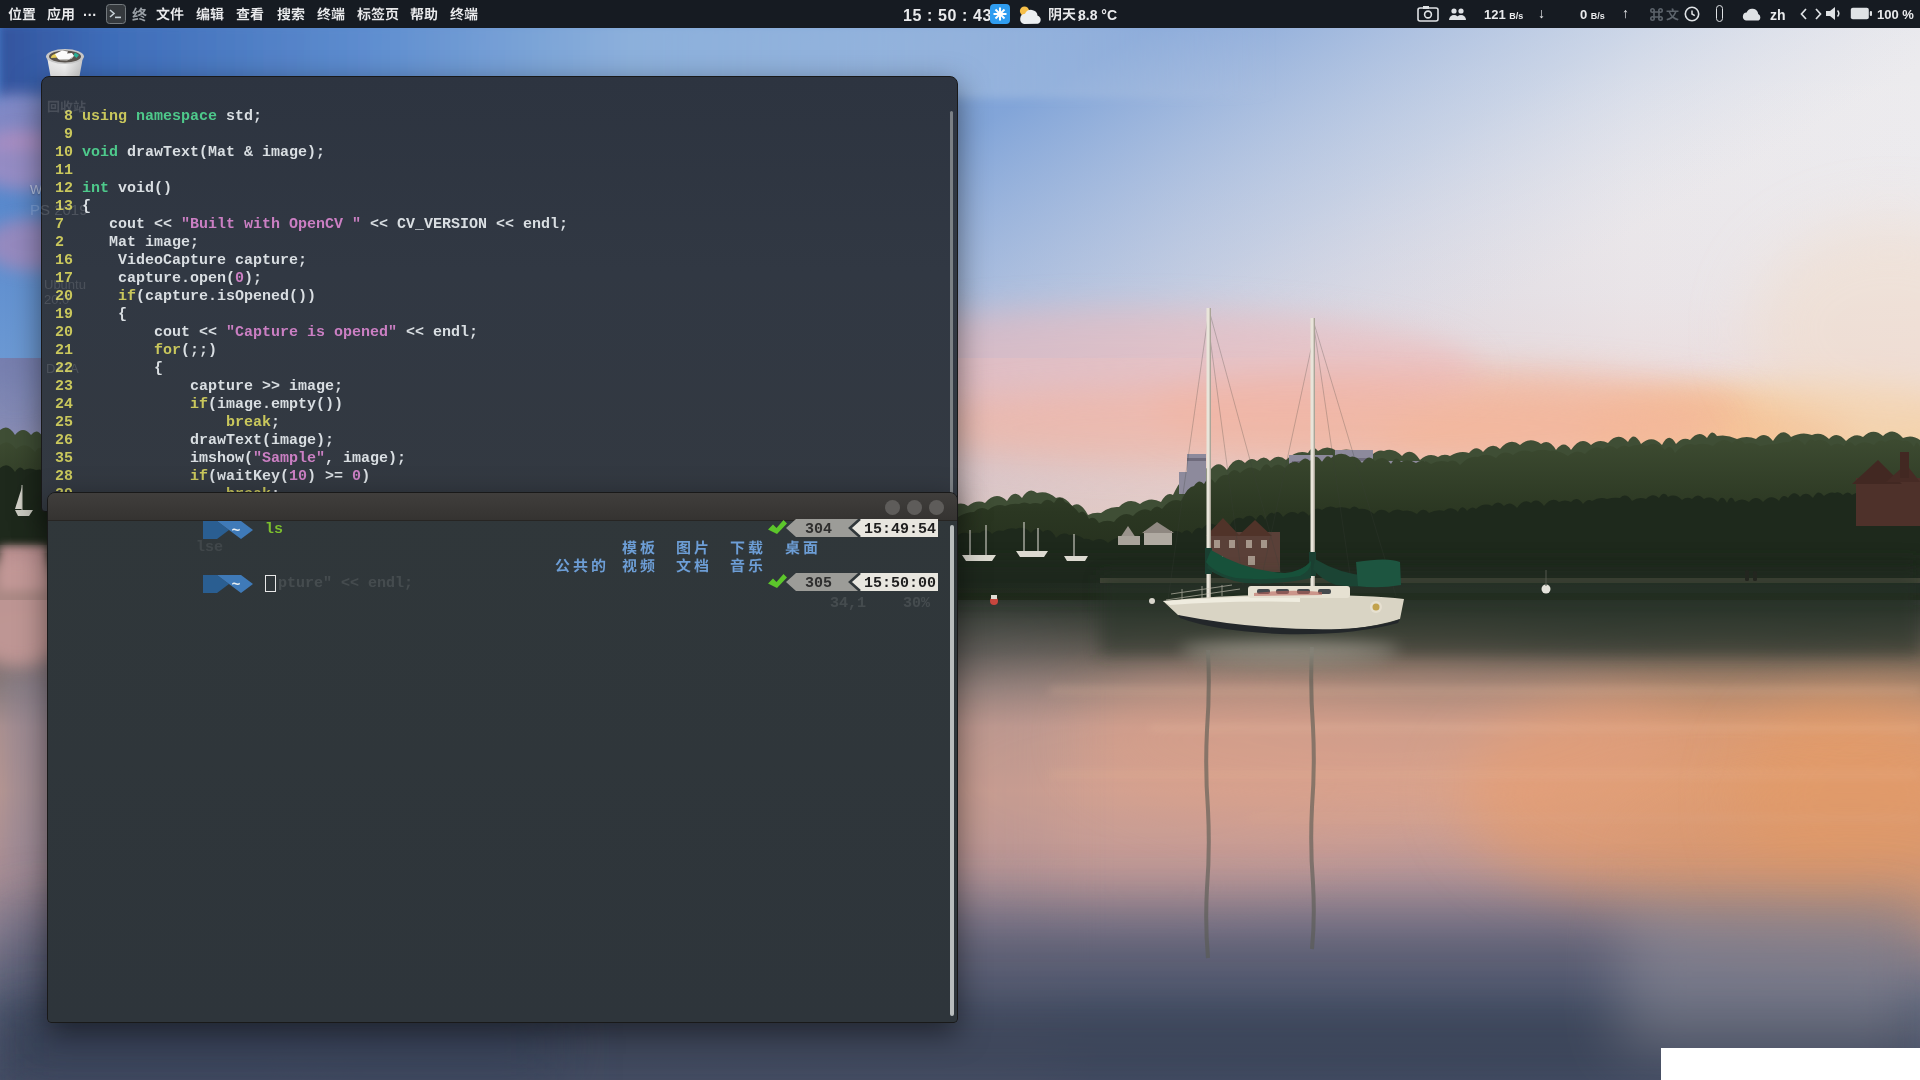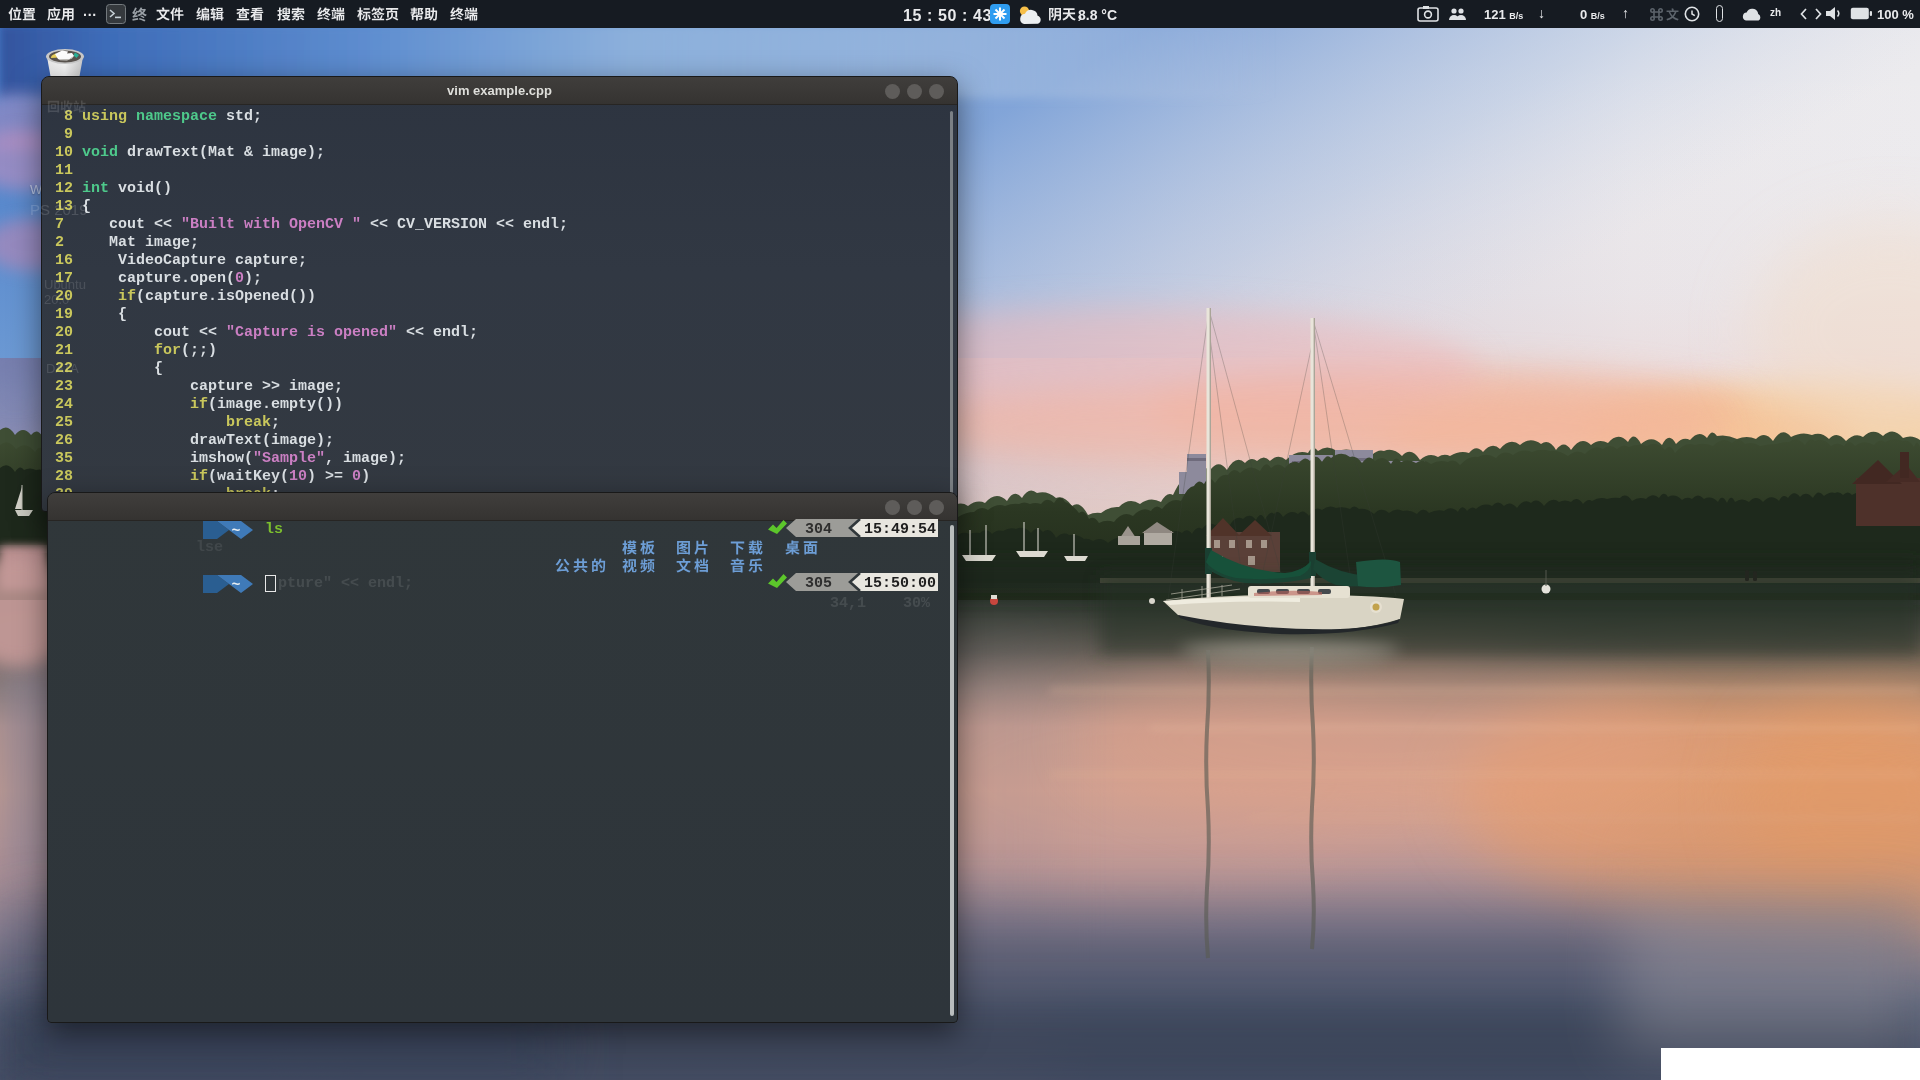--- a/index.html
+++ b/index.html
@@ -258,26 +258,20 @@
 <path d="M2 10 L38 10 L34 32 L6 32 Z" fill="url(#cupb)"></path>
 <ellipse cx="20" cy="9.5" rx="19" ry="7.4" fill="#c9c9c9"></ellipse>
 <ellipse cx="20" cy="9.5" rx="16" ry="5.9" fill="#5a544f"></ellipse>
 <path d="M6 11 a15 5.5 0 0 1 5-4.5 l3 4 Z" fill="#e8cf5a"></path>
 <path d="M30 5.5 l4 2.5 l-2.5 3 l-3-2.5 Z" fill="#2aaf96"></path>
 <path d="M10 7 L17 3.5 L23 4.5 L22 6.5 L27 6 L29 9 L24 12.5 L13 12 Z" fill="#fdfdfd"></path>
 <path d="M13 12 L24 12.5 L29 9 L27 11.5 L22 13.5 L15 13.2 Z" fill="#d8d6d2"></path>
 </svg>
 <div class="abs" style="left:30px;top:182px;color:#fff;opacity:.5;font-size:13px;text-shadow:0 1px 2px #0008">W</div>
 <div class="win" style="left:41px;top:76px;width:917px;height:436px;background:linear-gradient(180deg,#2d3440 0%,#313843 45%,#333941 100%)">
-    <div class="tbar">
-      <div class="t">vim example.cpp</div>
-      <div class="btn" style="right:57px"></div>
-      <div class="btn" style="right:35px"></div>
-      <div class="btn" style="right:13px"></div>
-    </div>
     <div class="abs" style="right:4px;top:34px;bottom:8px;width:3px;background:#8f9496;border-radius:2px;opacity:.8"></div>
     <pre class="abs" style="left:4px;top:31px"><span style="color:#c9c75c">  8 </span><span style="color:#c9c75c">using</span><span style="color:#d9dee2"> </span><span style="color:#4ec98b">namespace</span><span style="color:#d9dee2"> std;</span>
 <span style="color:#c9c75c">  9 </span>
 <span style="color:#c9c75c"> 10 </span><span style="color:#4ec98b">void</span><span style="color:#d9dee2"> drawText(Mat &amp; image);</span>
 <span style="color:#c9c75c"> 11 </span>
 <span style="color:#c9c75c"> 12 </span><span style="color:#4ec98b">int</span><span style="color:#d9dee2"> void()</span>
 <span style="color:#c9c75c"> 13 </span><span style="color:#d9dee2">{</span>
 <span style="color:#c9c75c"> 7 </span><span style="color:#d9dee2">    cout &lt;&lt; </span><span style="color:#cb7fc3">"Built with OpenCV "</span><span style="color:#d9dee2"> &lt;&lt; CV_VERSION &lt;&lt; endl;</span>
 <span style="color:#c9c75c"> 2 </span><span style="color:#d9dee2">    Mat image;</span>
 <span style="color:#c9c75c"> 16 </span><span style="color:#d9dee2">    VideoCapture capture;</span>
@@ -477,21 +471,21 @@
       <path transform="translate(0,0) scale(1,-1)" d="M412 822C435 779 458 722 469 681H44V564H202C256 423 326 302 416 202C312 121 182 64 25 25C49 -3 85 -59 98 -88C259 -41 394 26 505 116C611 27 740 -39 898 -81C916 -48 952 4 979 31C828 65 702 125 598 204C687 301 755 420 806 564H960V681H524L609 708C597 749 567 813 540 860ZM507 286C430 365 370 459 326 564H672C631 454 577 362 507 286Z"></path>
     </svg>
     <svg class="abs" style="left:1684px;top:6px" width="16" height="16" viewBox="0 0 16 16">
 <circle cx="8" cy="8" r="6.7" fill="none" stroke="#dfe2e5" stroke-width="1.6"></circle>
       <path d="M8 4.5 L8 8 L10.8 9.6" stroke="#dfe2e5" stroke-width="1.5" fill="none"></path>
 </svg>
     <div class="abs" style="left:1716px;top:5px;width:7px;height:17px;border:1.5px solid #dfe2e5;border-radius:3.5px"></div>
     <svg class="abs" style="left:1742px;top:8px" width="22" height="13" viewBox="0 0 22 13">
 <path d="M4 12.5 a4 4 0 0 1 .6-7.9 a6 6 0 0 1 11.6 1.5 a3.6 3.6 0 0 1 .4 6.4 Z" fill="#dfe2e5"></path>
 </svg>
-    <div class="pi" style="left:1770px;font-size:10px">zh</div>
+    <div class="pi" style="left:1770px;font-size:14px">zh</div>
     <svg class="abs" style="left:1800px;top:8px" width="22" height="12" viewBox="0 0 22 12">
 <path d="M6 1 L1.5 6 L6 11 M16 1 L20.5 6 L16 11" stroke="#dfe2e5" stroke-width="1.7" fill="none"></path>
 </svg>
     <svg class="abs" style="left:1826px;top:6px" width="17" height="15" viewBox="0 0 17 15">
 <path d="M0 5 L4 5 L9 1 L9 14 L4 10 L0 10 Z" fill="#dfe2e5"></path>
       <path d="M11.5 4.5 a4.5 4.5 0 0 1 0 6" stroke="#dfe2e5" stroke-width="1.5" fill="none"></path>
 </svg>
     <svg class="abs" style="left:1850px;top:7px" width="22" height="13" viewBox="0 0 22 13">
 <rect x="0.8" y="0.8" width="18" height="11.4" rx="2" fill="#dfe2e5"></rect>
       <rect x="19.8" y="4" width="2.2" height="5" rx="1" fill="#dfe2e5"></rect>

